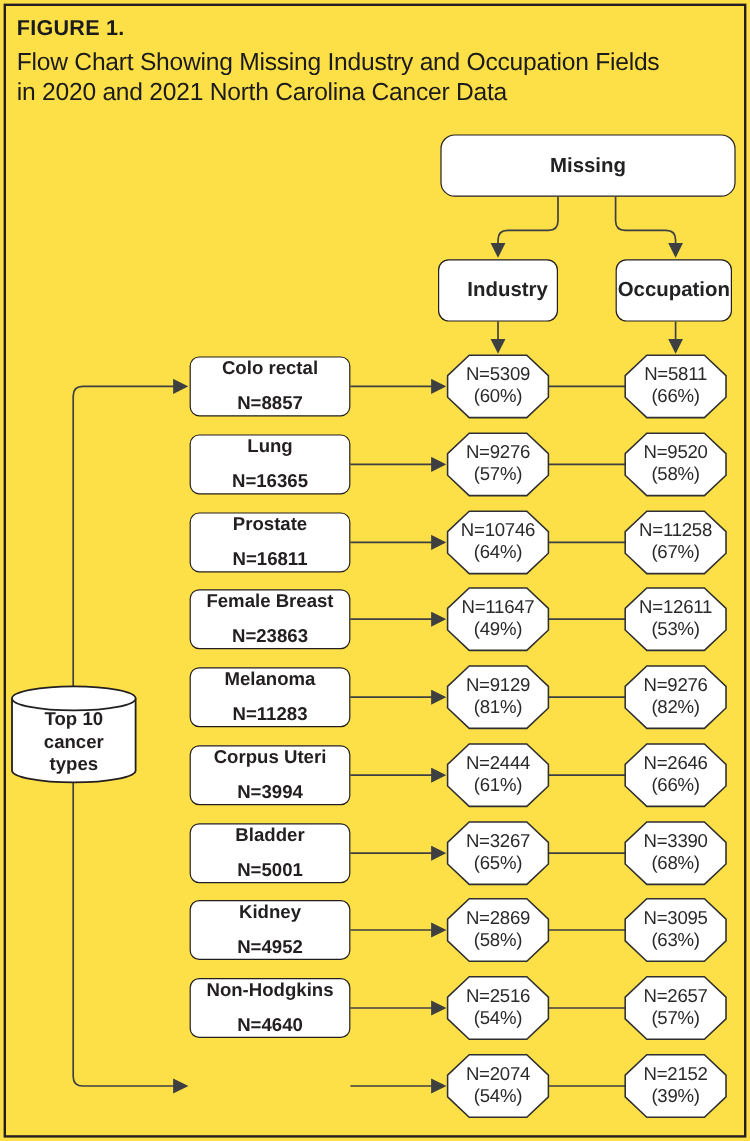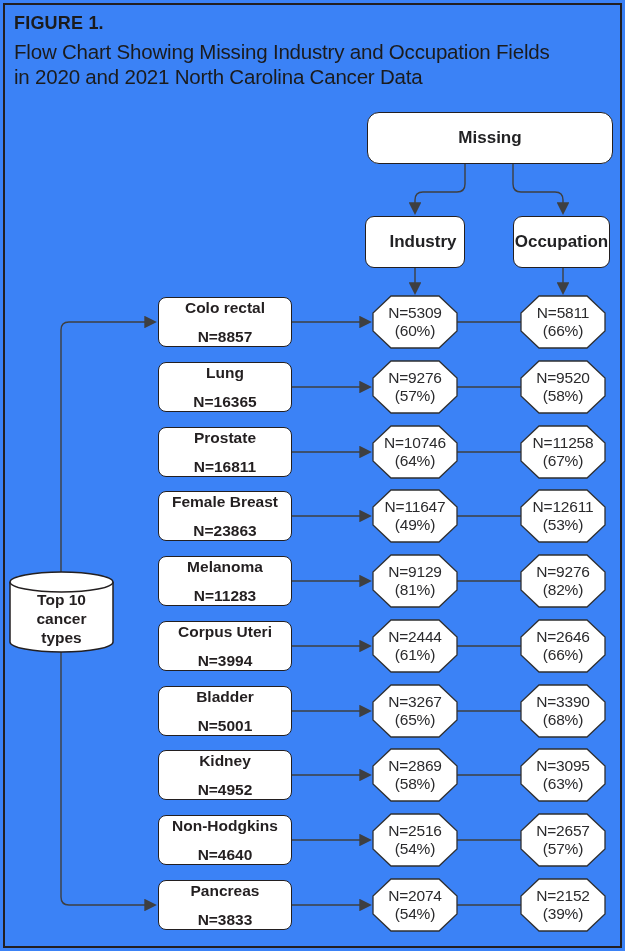--- a/index.html
+++ b/index.html
@@ -1,17 +1,17 @@
 <!DOCTYPE html>
 <html><head>
 <meta charset="utf-8">
 <style>
   html,body { margin:0; padding:0; background:#ffffff; }
   .fig {
-    position:relative; width:625px; height:951px; background:#3b82f6;
+    position:relative; width:625px; height:951px; background:#fde047;
     font-family:"Liberation Sans", sans-serif; color:#231f20; overflow:hidden;
   }
   .frame { position:absolute; inset:3px; border:2px solid #231f20; pointer-events:none; }
   .title-block { position:absolute; left:14px; top:13px; width:596px; }
   .fig-label { font-size:18px; font-weight:bold; letter-spacing:.2px; color:#1b1b1c; }
   .fig-title { font-size:20.5px; font-weight:normal; line-height:25px; letter-spacing:-.2px; color:#1b1b1c; }
   .fig-title.first { margin-top:5px; }
 
   svg.flow { position:absolute; left:0; top:0; }
 
@@ -269,24 +269,20 @@
       <div>N=2516</div>
       <div>(54%)</div>
     </div>
     <div class="oct-text occ">
       <div>N=2657</div>
       <div>(57%)</div>
     </div>
   </div>
 
   <div class="row" style="top:880px">
-    <div class="cancer-box">
-      <div>Pancreas</div>
-      <div>N=3833</div>
-    </div>
     <div class="oct-text ind">
       <div>N=2074</div>
       <div>(54%)</div>
     </div>
     <div class="oct-text occ">
       <div>N=2152</div>
       <div>(39%)</div>
     </div>
   </div>
 

